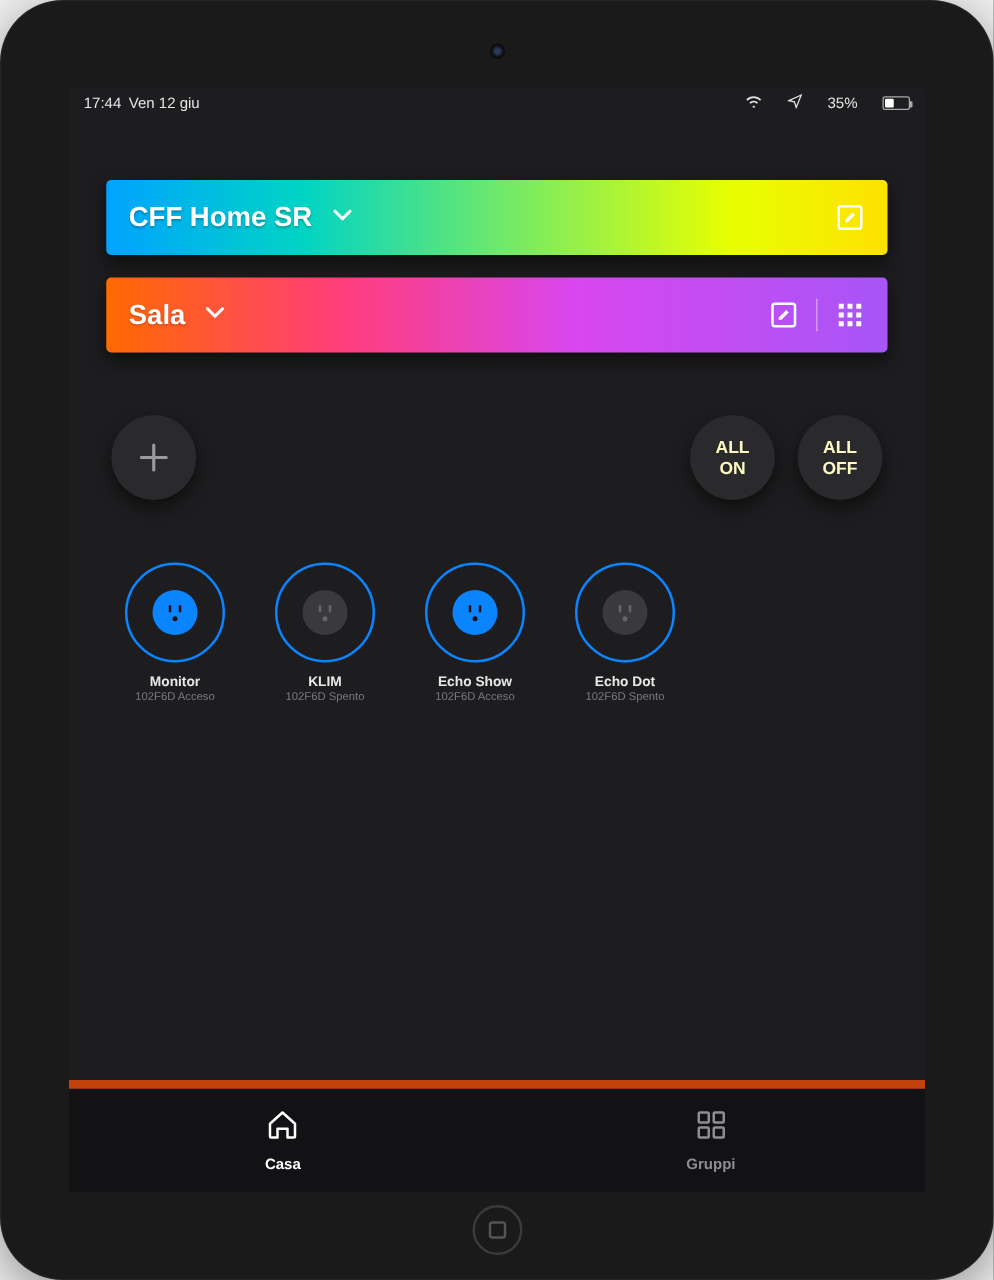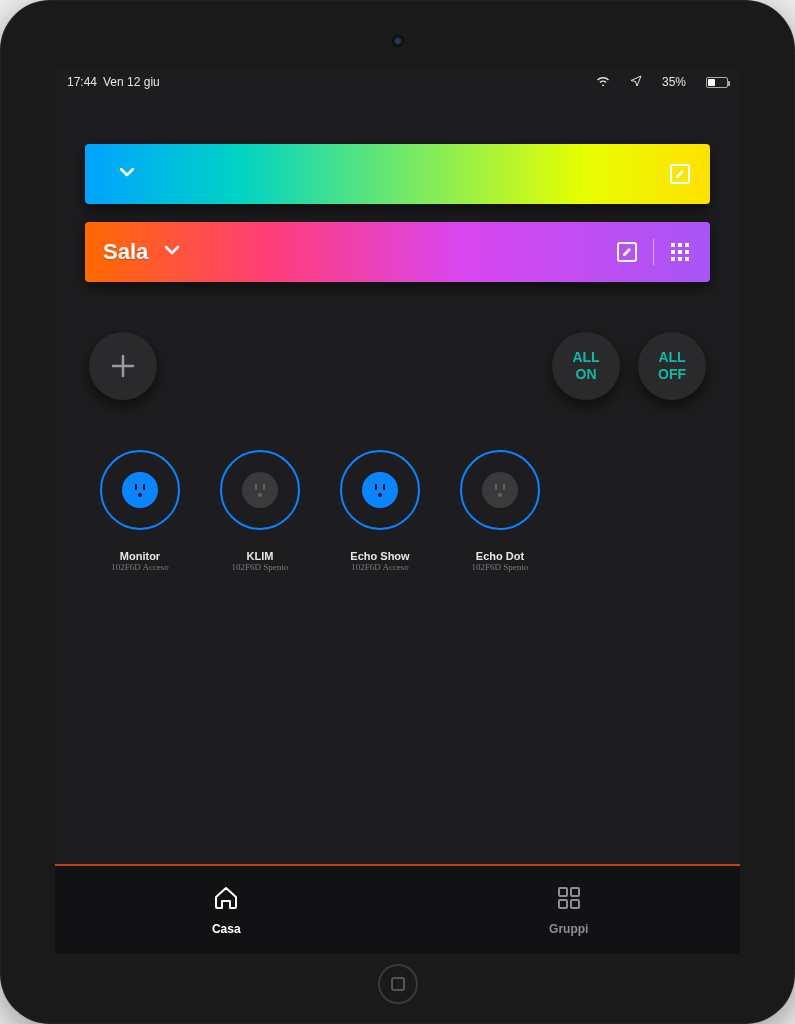--- a/index.html
+++ b/index.html
@@ -153,21 +153,21 @@
   }
   .circle-btn {
     width: 68px;
     height: 68px;
     border-radius: 50%;
     background: #2a2a2c;
     display: flex;
     align-items: center;
     justify-content: center;
     box-shadow: 0 6px 14px rgba(0,0,0,0.55);
-    color: #14b8a6;
+    color: #fef9c3;
     font-weight: 700;
     font-size: 14px;
     text-align: center;
     line-height: 1.2;
     flex-shrink: 0;
   }
   .add-label {
     color: #9a9a9c;
     font-size: 20px;
     font-weight: 700;
@@ -215,39 +215,38 @@
   }
   .outlet-holes::before { left: 2px; }
   .outlet-holes::after { right: 2px; }
   .outlet-ground {
     position: absolute; width: 4px; height: 4px; background: #111; border-radius: 50%; bottom: 0; left: 5px;
   }
   .device-off .outlet-holes::before,
   .device-off .outlet-holes::after,
   .device-off .outlet-ground { background: #666; }
   .device-name {
-    margin-top: 20px;
+    margin-top: 10px;
     font-size: 11px;
     font-weight: 600;
     color: #e8e8e8;
     text-align: center;
   }
   .device-status {
     font-size: 9px;
     color: #7a7a7c;
-    font-family: Liberation Serif, serif;
   }
 
   .tab-bar {
     height: 90px;
     background: #121214;
     display: flex;
     justify-content: space-around;
     align-items: center;
-    border-top: 2px solid #c2410c;
+    border-top: 7px solid #c2410c;
   }
   .tab {
     display: flex;
     flex-direction: column;
     align-items: center;
     gap: 8px;
     color: #8e8e90;
     font-size: 12px;
     font-weight: 600;
     width: 25%;
@@ -281,20 +280,21 @@
         <span>35%</span>
         <span class="battery">
             <span class="battery-fill"></span>
           </span>
       </div>
     </div>
 
     <div class="content">
 
       <div class="banner banner-home">
+        <span class="banner-title">CFF Home SR</span>
         <span class="chev">
           <svg width="20" height="20" viewBox="0 0 20 20">
               <path d="M4 7l6 6 6-6" fill="none" stroke="#fff" stroke-width="2.5" stroke-linecap="round" stroke-linejoin="round"></path>
             </svg>
         </span>
         <span class="banner-spacer"></span>
         <span class="icon-btn">
           <svg width="22" height="22" viewBox="0 0 22 22">
               <rect x="2" y="2" width="18" height="18" rx="2" fill="none" stroke="#fff" stroke-width="2"></rect>
               <path d="M13 7l2 2-6 6H7v-2z" fill="#fff"></path>

